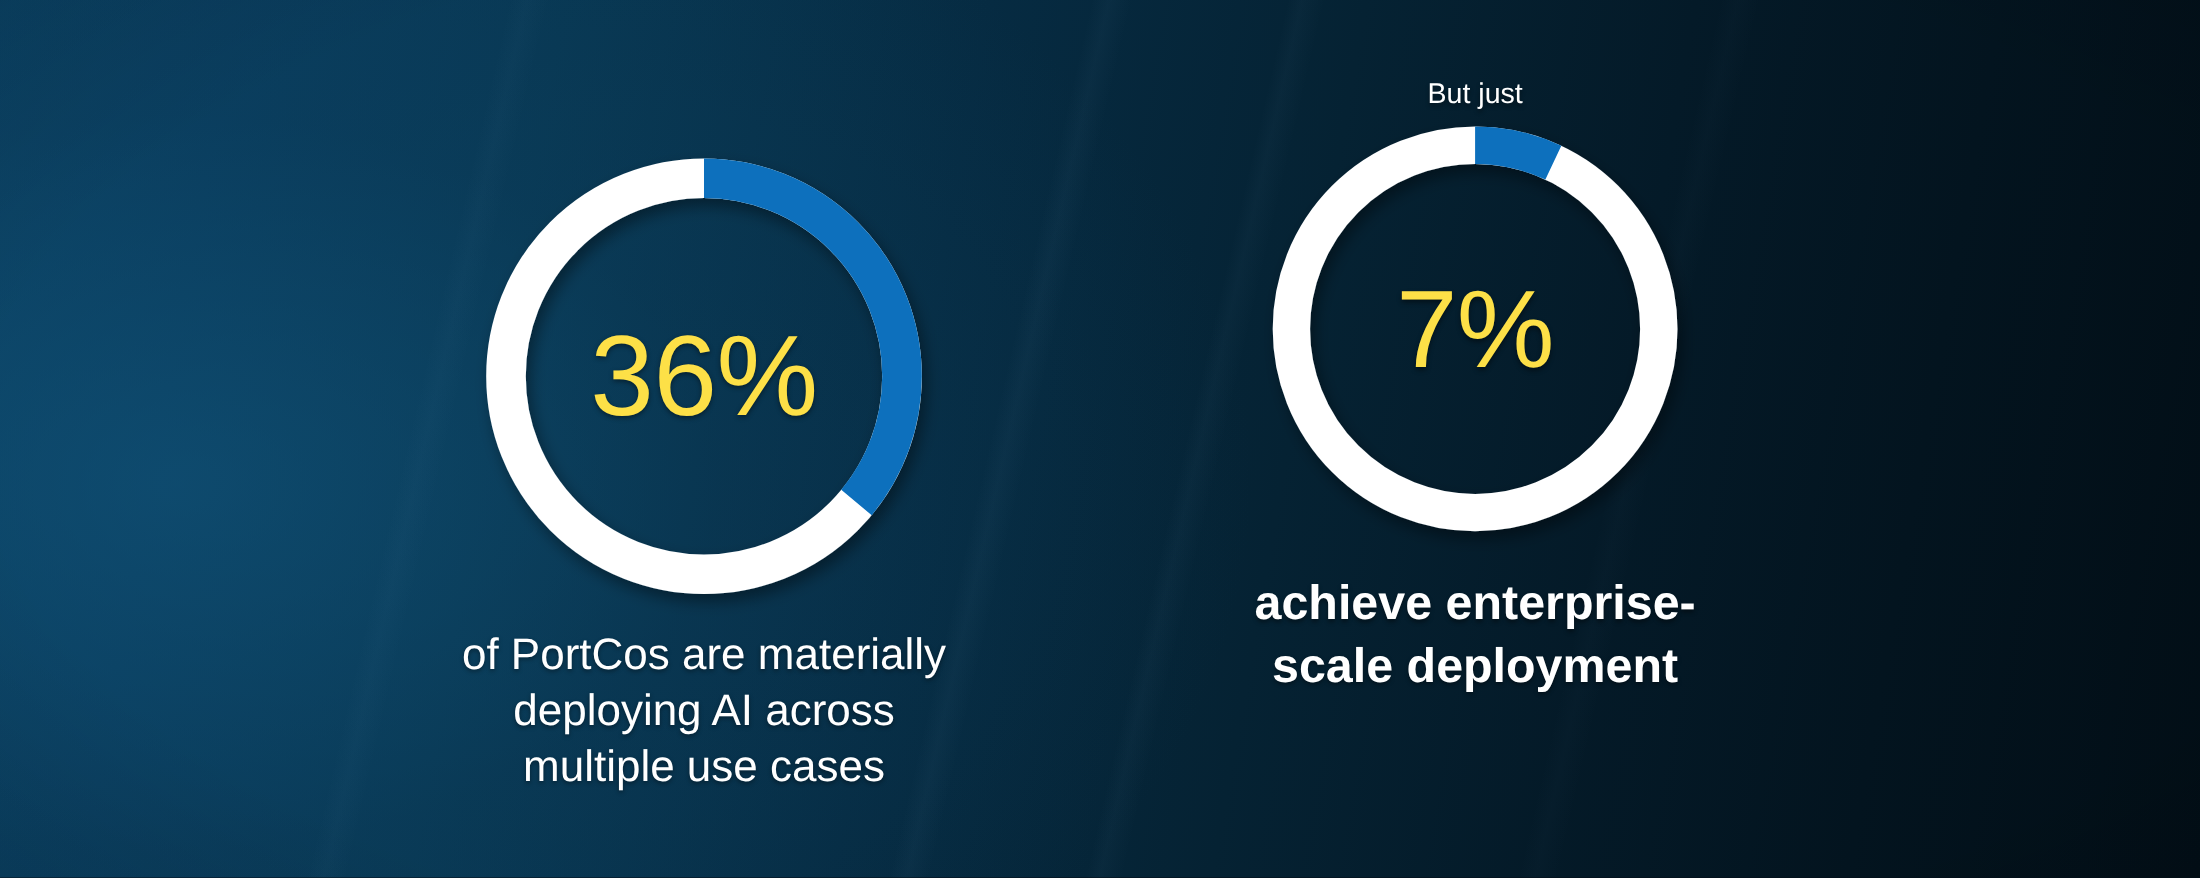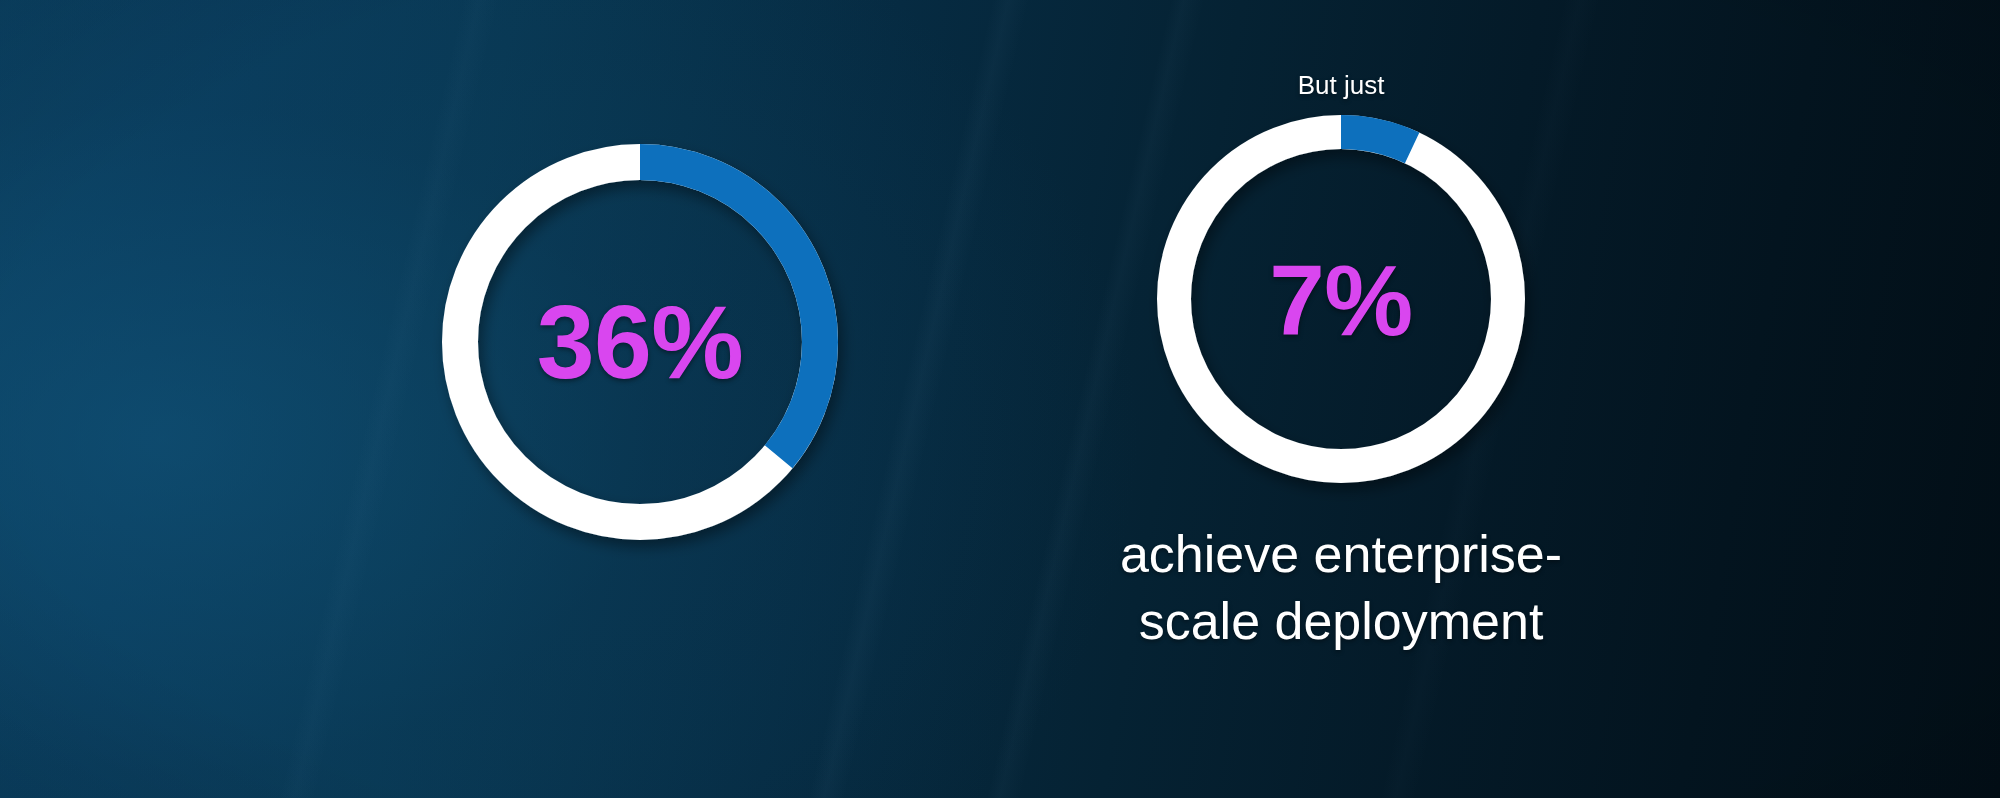--- a/index.html
+++ b/index.html
@@ -66,22 +66,22 @@
   .donut-wrap svg {
     display: block;
     overflow: visible;
   }
   .donut-center-label {
     position: absolute;
     left: 0;
     right: 0;
     top: 50%;
     transform: translateY(-50%);
-    color: #d946ef;
-    font-weight: 700;
+    color: #fde047;
+    font-weight: 400;
     letter-spacing: -0.5px;
     text-shadow: 0 2px 5px rgba(0,0,0,0.45);
     line-height: 1;
   }
   .caption {
     color: #ffffff;
     font-weight: 400;
     line-height: 1.28;
     text-shadow: 0 2px 4px rgba(0,0,0,0.40);
     white-space: pre-line;
@@ -105,21 +105,21 @@
 
   
   #group-two {
     left: 1041px;
     top: 70px;
     width: 600px;
   }
   #group-two .preamble { font-size: 26px; margin-bottom: 11px; }
   #group-two .donut-wrap { width: 600px; height: 375px; }
   #group-two .donut-center-label { font-size: 100px; }
-  #group-two .caption { font-size: 52px; margin-top: 34px; }
+  #group-two .caption { font-size: 44px; margin-top: 34px; font-weight: bold; }
 </style>
 </head>
 <body>
 
 <div id="stage">
 
   <div class="bg-base"></div>
   <div class="bg-radial"></div>
   <div class="bg-streak"></div>
   <div class="bg-vignette"></div>
@@ -136,20 +136,23 @@
         <g transform="translate(305,200)" filter="url(#ringShadow1)">
 
           <circle r="180" cx="0" cy="0" fill="none" stroke="#ffffff" stroke-width="36"></circle>
 
           <circle r="180" cx="0" cy="0" fill="none" stroke="#0c70bd" stroke-width="36" stroke-dasharray="407.1 723.9" transform="rotate(-90)"></circle>
         </g>
       </svg>
       <div class="donut-center-label">36%</div>
     </div>
 
+    <div class="caption">of PortCos are materially
+deploying AI across
+multiple use cases</div>
   </div>
 
   <div class="donut-group" id="group-two">
 
     <div class="preamble">But just</div>
 
     <div class="donut-wrap">
       <svg viewBox="0 0 600 375" width="600" height="375" aria-hidden="true">
         <defs>
           <filter id="ringShadow2" x="-25%" y="-25%" width="150%" height="150%">

